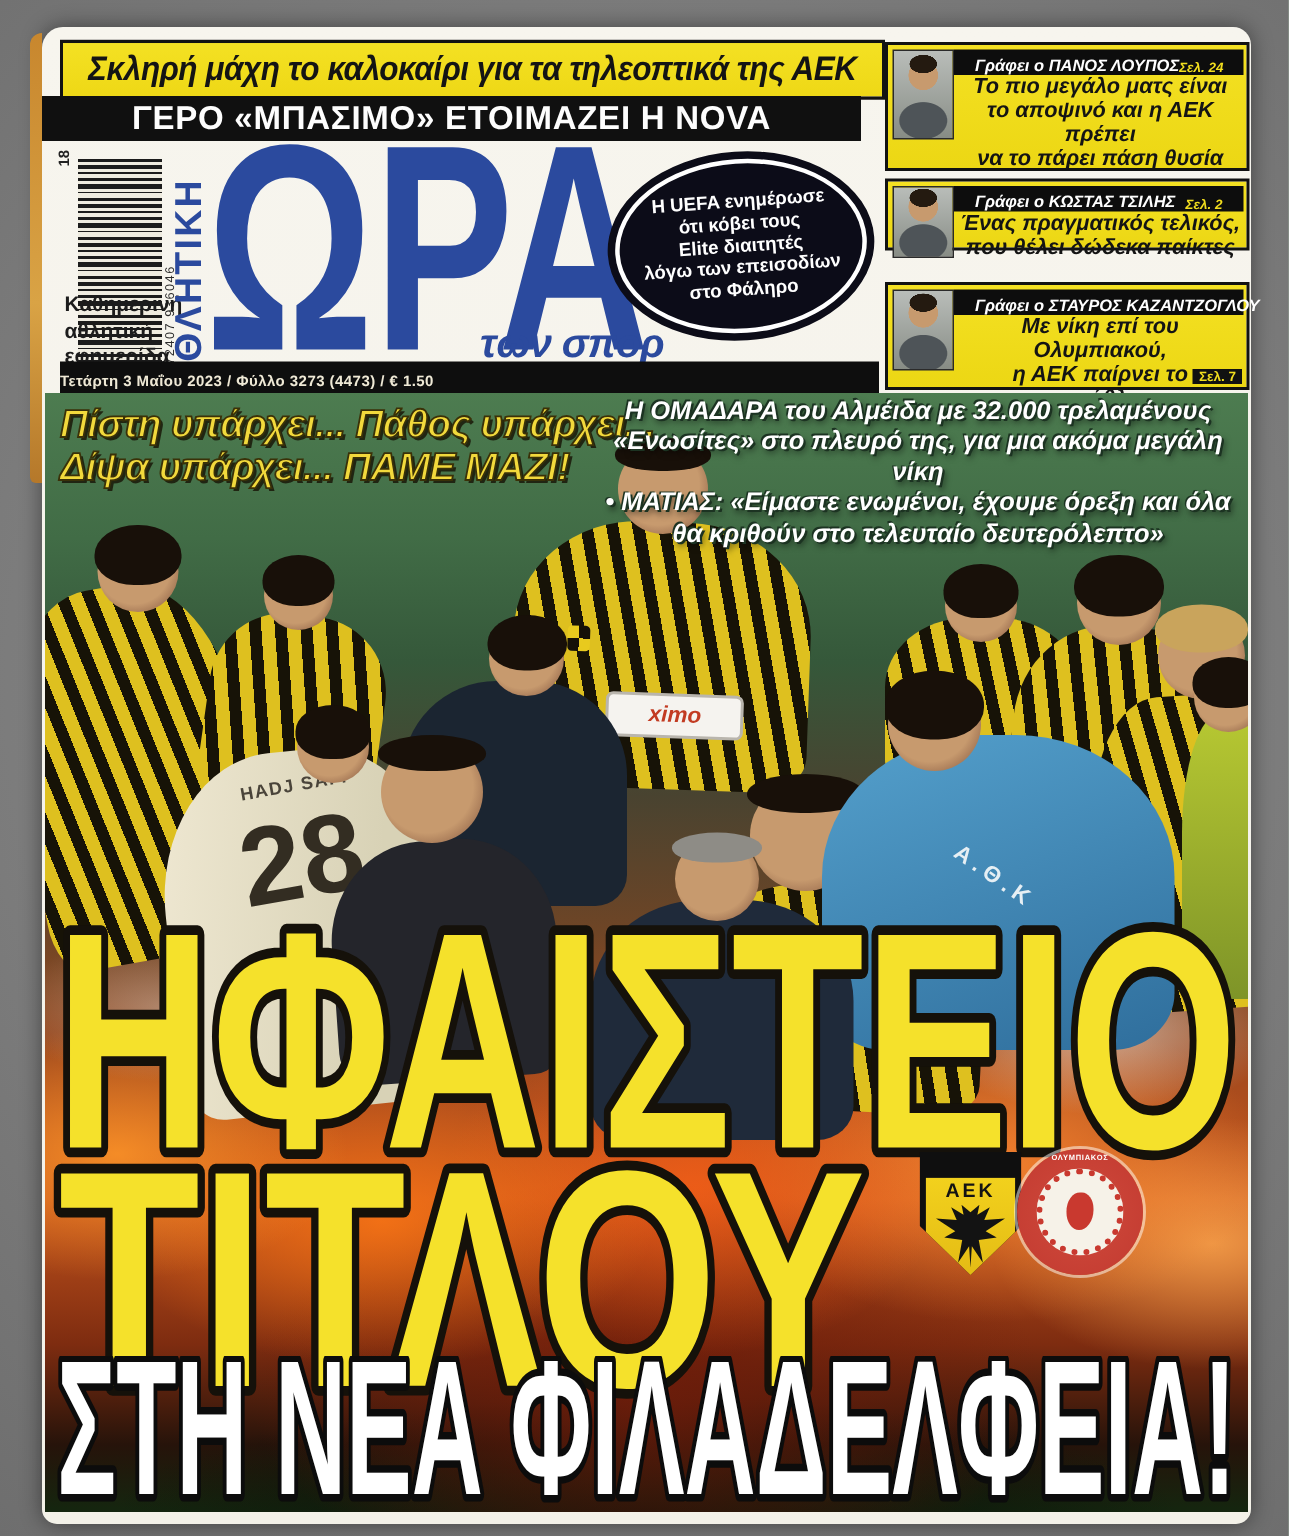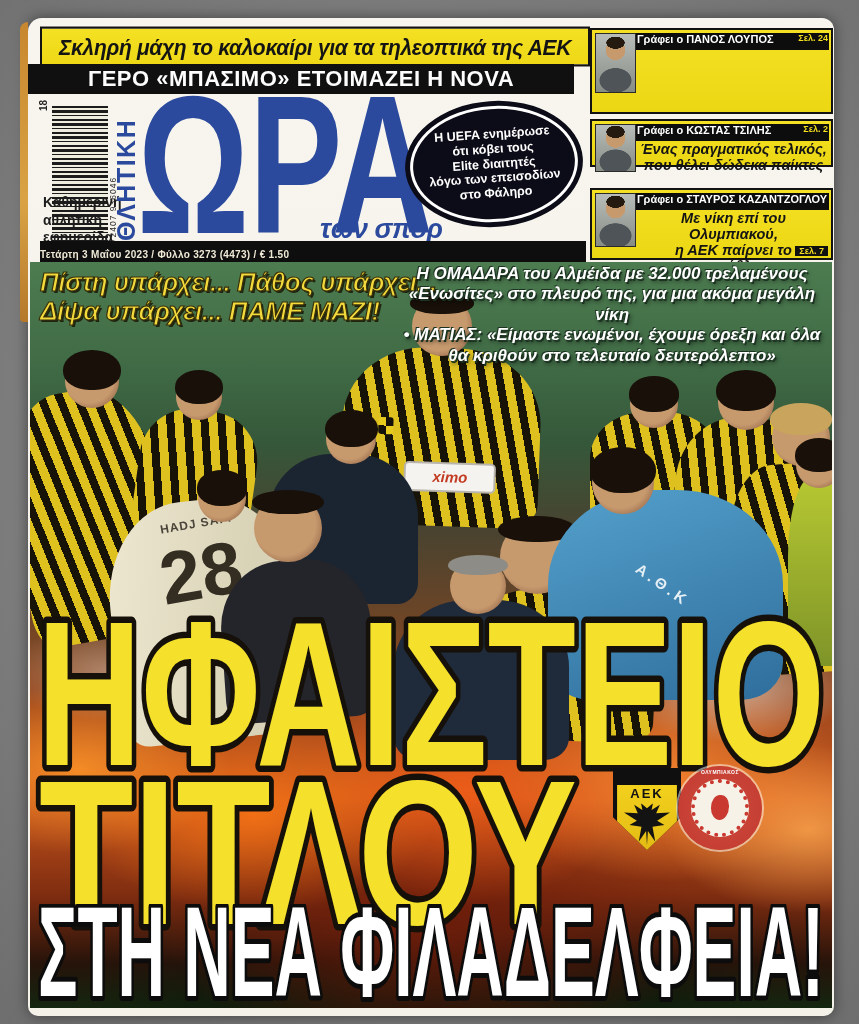--- a/index.html
+++ b/index.html
@@ -39,21 +39,21 @@
      box-shadow:0 0 0 5px #0c0c18;border-radius:50%;display:flex;flex-direction:column;
      justify-content:center;text-align:center;color:#fff;font-weight:bold;font-size:12.5px;
      line-height:1.18;transform:rotate(-4deg);}
   .dateline{left:12px;top:223px;width:546px;height:27px;background:#0e0e0e;color:#efe9d6;
      font-size:10px;font-weight:bold;display:flex;align-items:center;
      box-sizing:border-box;letter-spacing:.3px;}
 
   
   .authbox{left:562px;width:243px;background:linear-gradient(#f4e123,#ecd714);border:2px solid #121212;box-sizing:border-box;}
   .authbox .hdr{position:absolute;left:44px;right:2px;top:3px;height:17px;background:#0d0d0d;
-     display:flex;align-items:flex-start;justify-content:space-between;padding:0 1px;box-sizing:border-box;}
+     display:flex;align-items:flex-end;justify-content:space-between;padding:0 14px;box-sizing:border-box;font-style:italic;}
   .authbox .hdr .pfx{color:#fff;font-size:11px;font-weight:bold;white-space:nowrap;}
   .authbox .hdr .pfx b{font-weight:900;}
   .authbox .hdr .pref{color:#f2de1e;font-size:9px;font-weight:bold;white-space:nowrap;}
   .authbox .body{position:absolute;left:46px;right:2px;top:21px;text-align:center;
      font-size:14.5px;font-weight:bold;font-style:italic;color:#141414;line-height:1.1;}
   .thumb{position:absolute;left:3px;top:3px;width:39px;border:1px solid #2a2a2a;
      background:
       radial-gradient(ellipse 15px 10px at 50% 15%, #241a10 60%, rgba(0,0,0,0) 62%),
       radial-gradient(circle 10px at 50% 28%, #c79a6e 97%, rgba(0,0,0,0) 100%),
       radial-gradient(ellipse 26px 20px at 50% 80%, #4e5458 60%, rgba(0,0,0,0) 63%),
@@ -172,20 +172,25 @@
     <div>στο Φάληρο</div>
   </div>
   <div class="abs dateline">Τετάρτη 3 Μαΐου 2023 / Φύλλο 3273 (4473) / € 1.50</div>
 
   <div class="abs authbox" style="top:10px;height:86px;">
     <div class="thumb" style="height:58px;"></div>
     <div class="hdr">
       <span class="pfx"><span>Γράφει ο</span> <b>ΠΑΝΟΣ ΛΟΥΠΟΣ</b></span>
       <span class="pref">Σελ. 24</span>
     </div>
+    <div class="body">
+      <div>Το πιο μεγάλο ματς είναι</div>
+      <div>το αποψινό και η ΑΕΚ πρέπει</div>
+      <div>να το πάρει πάση θυσία</div>
+    </div>
   </div>
   <div class="abs authbox" style="top:101px;height:48px;">
     <div class="thumb" style="height:46px;"></div>
     <div class="hdr">
       <span class="pfx"><span>Γράφει ο</span> <b>ΚΩΣΤΑΣ ΤΣΙΛΗΣ</b></span>
       <span class="pref">Σελ. 2</span>
     </div>
     <div class="body">
       <div>Ένας πραγματικός τελικός,</div>
       <div>που θέλει δώδεκα παίκτες</div>

